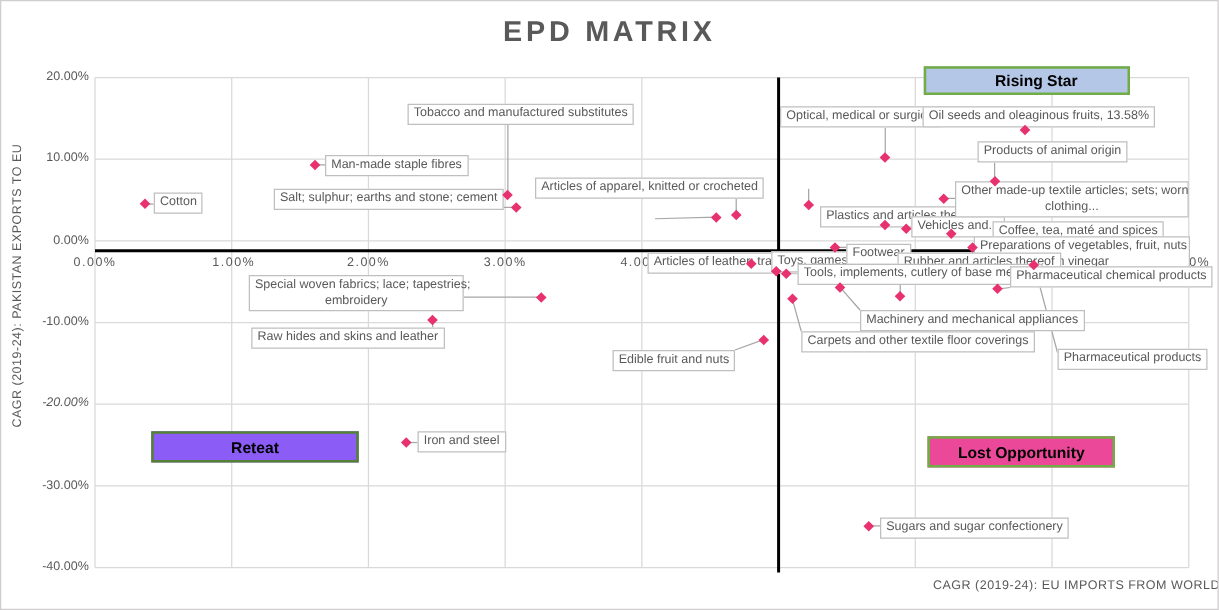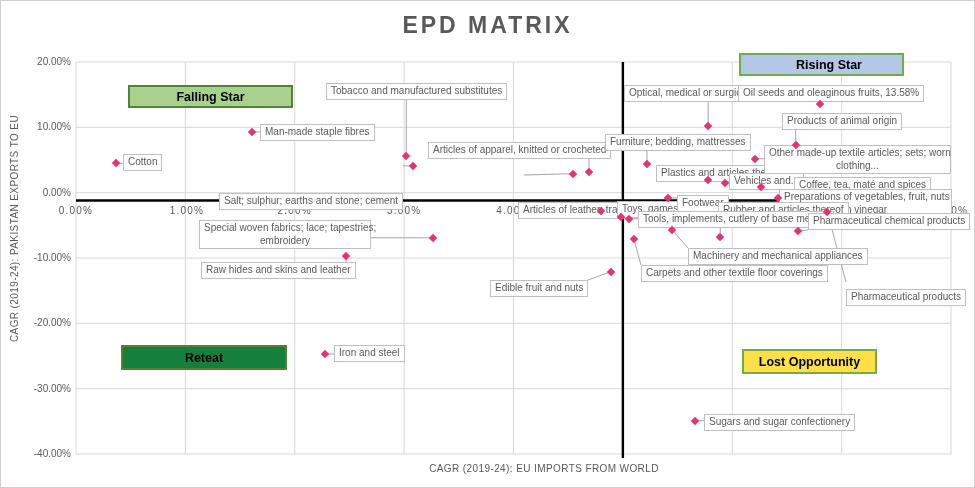--- a/index.html
+++ b/index.html
@@ -1,20 +1,20 @@
 <!DOCTYPE html>
 <html><head>
 <meta charset="utf-8">
 <style>
   html,body{margin:0;padding:0;}
   body{width:975px;height:488px;font-family:"Liberation Sans",sans-serif;background:#fff;}
   #chart{position:absolute;left:0;top:0;width:973px;height:486px;background:#fff;border:1px solid #cfcdcd;overflow:hidden;}
   #grid-svg{position:absolute;left:0;top:0;}
   .chart-title{position:absolute;left:0;right:0;top:11px;text-align:center;font-size:23px;font-weight:bold;color:#595959;letter-spacing:3px;}
-  .xaxis-title{position:absolute;left:128px;top:462px;width:830px;text-align:center;font-size:10px;color:#595959;letter-spacing:0.4px;}
+  .xaxis-title{position:absolute;left:145px;top:462px;width:830px;text-align:right;font-size:10px;color:#595959;letter-spacing:0.4px;}
   .yaxis-title{position:absolute;left:-137px;top:222px;width:300px;text-align:center;font-size:10px;color:#595959;letter-spacing:0.4px;transform:rotate(-90deg);}
   .tick-x{position:absolute;top:204px;transform:translateX(-50%);font-size:10px;color:#595959;letter-spacing:1.2px;white-space:nowrap;}
   .tick-y{position:absolute;left:8px;width:62px;text-align:right;font-size:10px;color:#595959;white-space:nowrap;}
   .quad-box{position:absolute;display:flex;align-items:center;justify-content:center;font-size:12.5px;font-weight:bold;color:#000;box-sizing:border-box;}
   .pt-label{position:absolute;background:#fff;border:1px solid #BFBFBF;color:#595959;font-size:10px;line-height:12.5px;padding:1px 4px;white-space:nowrap;text-align:center;box-sizing:border-box;}
   .dp{position:absolute;width:6px;height:6px;background:#E8316F;transform:translate(-50%,-50%) rotate(45deg);}
 </style>
 </head>
 <body>
 
@@ -74,54 +74,52 @@
     <div class="tick-x" style="left: 403.125px;">3.00%</div>
     <div class="tick-x" style="left: 512.5px;">4.00%</div>
     <div class="tick-x" style="left: 621.875px;">5.00%</div>
     <div class="tick-x" style="left: 731.25px;">6.00%</div>
     <div class="tick-x" style="left: 840.625px;">7.00%</div>
     <div class="tick-x" style="left: 950px;">8.00%</div>
     <div class="tick-y" style="top: 55px;">20.00%</div>
     <div class="tick-y" style="top: 120.333px;">10.00%</div>
     <div class="tick-y" style="top: 185.667px;">0.00%</div>
     <div class="tick-y" style="top: 251px;">-10.00%</div>
-    <div class="tick-y" style="top: 316.333px;">-20.00%</div>
+    <div class="tick-y" style="top: 316.333px; font-style: italic;">-20.00%</div>
     <div class="tick-y" style="top: 381.667px;">-30.00%</div>
     <div class="tick-y" style="top: 447px;">-40.00%</div>
-    <div class="quad-box" style="left: 127px; top: 84px; width: 165px; height: 23px; background: rgb(169, 209, 142); border: 2px solid rgb(84, 130, 53);">Falling Star</div>
     <div class="quad-box" style="left: 738px; top: 52px; width: 165px; height: 23px; background: rgb(180, 199, 231); border: 2px solid rgb(112, 173, 71); padding-left: 15px;">Rising Star</div>
-    <div class="quad-box" style="left: 120px; top: 344px; width: 166px; height: 25px; background: #15803d; border: 2px solid rgb(84, 130, 53);">Reteat</div>
-    <div class="quad-box" style="left: 741px; top: 348px; width: 135px; height: 25px; background: #fde047; border: 2px solid rgb(112, 173, 71);">Lost Opportunity</div>
+    <div class="quad-box" style="left: 120px; top: 344px; width: 166px; height: 25px; background: #8b5cf6; border: 2px solid rgb(84, 130, 53);">Reteat</div>
+    <div class="quad-box" style="left: 741px; top: 348px; width: 150px; height: 25px; background: #ec4899; border: 2px solid rgb(112, 173, 71);">Lost Opportunity</div>
     <div class="pt-label" style="left: 517px; top: 201px;">Articles of leather; travel goods</div>
     <div class="pt-label" style="left: 616px; top: 200px;">Toys, games...</div>
     <div class="pt-label" style="left: 676px; top: 194px;">Footwear</div>
     <div class="pt-label" style="left: 623px; top: 84px;">Optical, medical or surgical</div>
     <div class="pt-label" style="left: 655px; top: 164px;">Plastics and articles thereof</div>
     <div class="pt-label" style="left: 728px; top: 172px;">Vehicles and...</div>
     <div class="pt-label" style="left: 793px; top: 176px;">Coffee, tea, maté and spices</div>
     <div class="pt-label" style="left: 778px; top: 188px; width: 173px;">Preparations of vegetables, fruit, nuts<br>in vinegar</div>
     <div class="pt-label" style="left: 717px; top: 201px;">Rubber and articles thereof</div>
     <div class="pt-label" style="left: 637px; top: 210px;">Tools, implements, cutlery of base metal...</div>
     <div class="pt-label" style="left: 807px; top: 212px;">Pharmaceutical chemical products</div>
     <div class="pt-label" style="left: 122px; top: 153px;">Cotton</div>
     <div class="pt-label" style="left: 259px; top: 123px;">Man-made staple fibres</div>
-    <div class="pt-label" style="left: 218px; top: 150px; margin-top: 42px;">Salt; sulphur; earths and stone; cement</div>
+    <div class="pt-label" style="left: 218px; top: 150px;">Salt; sulphur; earths and stone; cement</div>
     <div class="pt-label" style="left: 325px; top: 82px;">Tobacco and manufactured substitutes</div>
     <div class="pt-label" style="left: 427px; top: 141px;">Articles of apparel, knitted or crocheted</div>
     <div class="pt-label" style="left: 198px; top: 219px; width: 172px;">Special woven fabrics; lace; tapestries;<br>embroidery</div>
     <div class="pt-label" style="left: 200px; top: 261px;">Raw hides and skins and leather</div>
     <div class="pt-label" style="left: 489px; top: 279px;">Edible fruit and nuts</div>
     <div class="pt-label" style="left: 333px; top: 344px;">Iron and steel</div>
     <div class="pt-label" style="left: 737px; top: 84px;">Oil seeds and oleaginous fruits, 13.58%</div>
     <div class="pt-label" style="left: 781px; top: 112px;">Products of animal origin</div>
-    <div class="pt-label" style="left: 604px; top: 133px;">Furniture; bedding, mattresses</div>
     <div class="pt-label" style="left: 763px; top: 144px; width: 187px;">Other made-up textile  articles; sets; worn<br>clothing...</div>
     <div class="pt-label" style="left: 687px; top: 247px;">Machinery and mechanical appliances</div>
     <div class="pt-label" style="left: 640px; top: 264px;">Carpets and other textile floor coverings</div>
-    <div class="pt-label" style="left: 845px; top: 288px;">Pharmaceutical products</div>
+    <div class="pt-label" style="left: 845px; top: 278px;">Pharmaceutical products</div>
     <div class="pt-label" style="left: 703px; top: 413px;">Sugars and sugar confectionery</div>
     <div class="dp" style="left: 600px; top: 209.96px; background: rgb(232, 49, 111);"></div>
     <div class="dp" style="left: 619.688px; top: 215.84px; background: rgb(232, 49, 111);"></div>
     <div class="dp" style="left: 666.719px; top: 196.893px; background: rgb(232, 49, 111);"></div>
     <div class="dp" style="left: 707.188px; top: 125.027px; background: rgb(232, 49, 111);"></div>
     <div class="dp" style="left: 707.188px; top: 179.253px; background: rgb(232, 49, 111);"></div>
     <div class="dp" style="left: 723.594px; top: 181.867px; background: rgb(232, 49, 111);"></div>
     <div class="dp" style="left: 759.688px; top: 185.787px; background: rgb(232, 49, 111);"></div>
     <div class="dp" style="left: 777.188px; top: 196.893px; background: rgb(232, 49, 111);"></div>
     <div class="dp" style="left: 719.219px; top: 236.093px; background: rgb(232, 49, 111);"></div>

